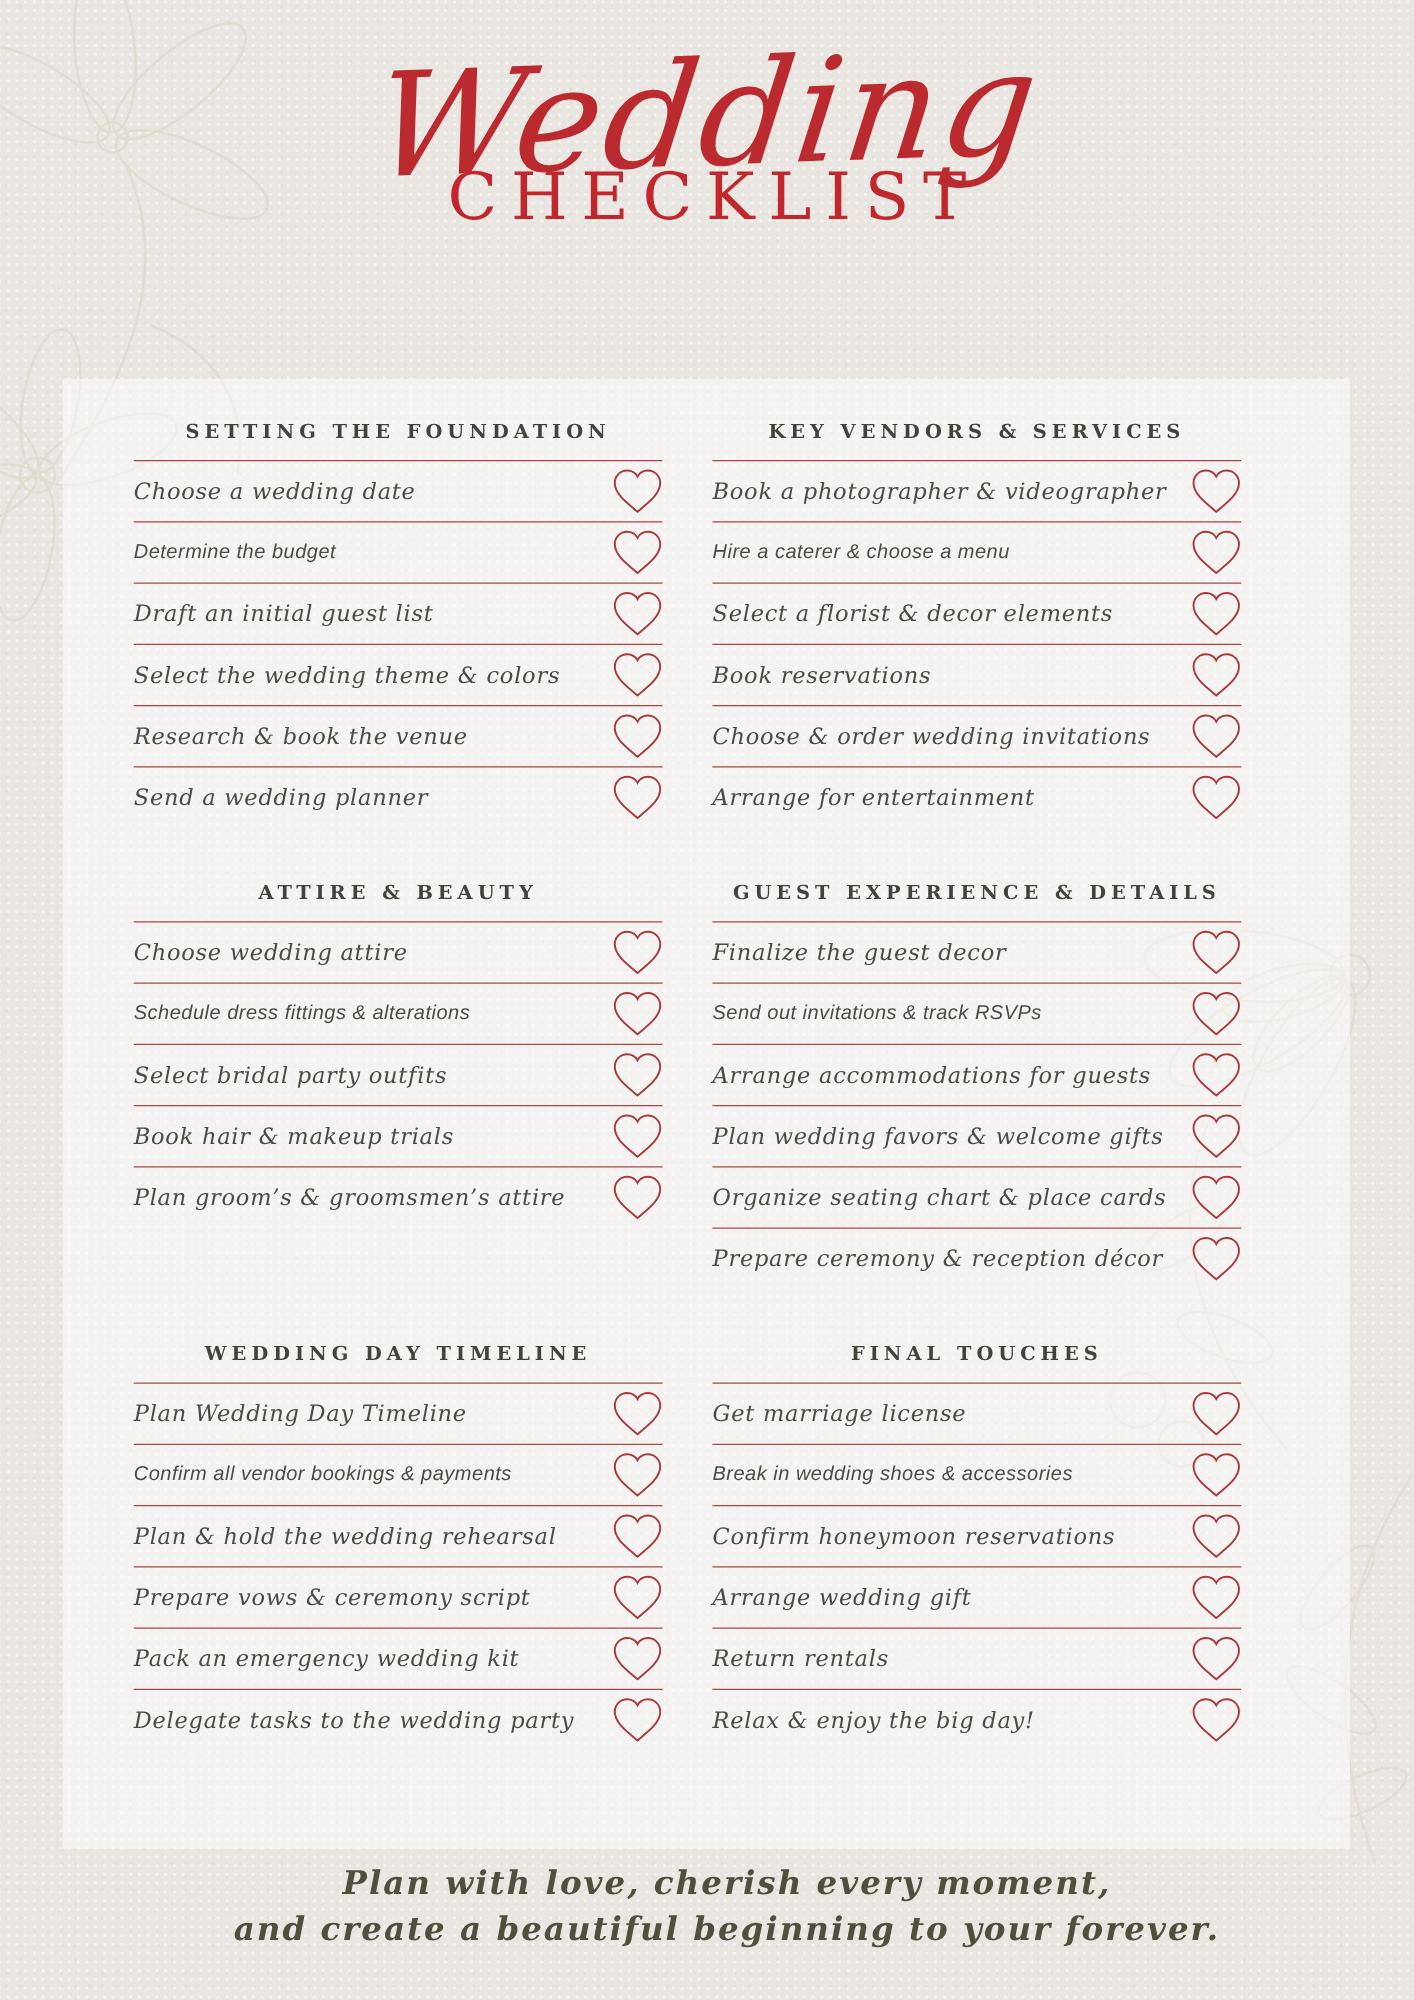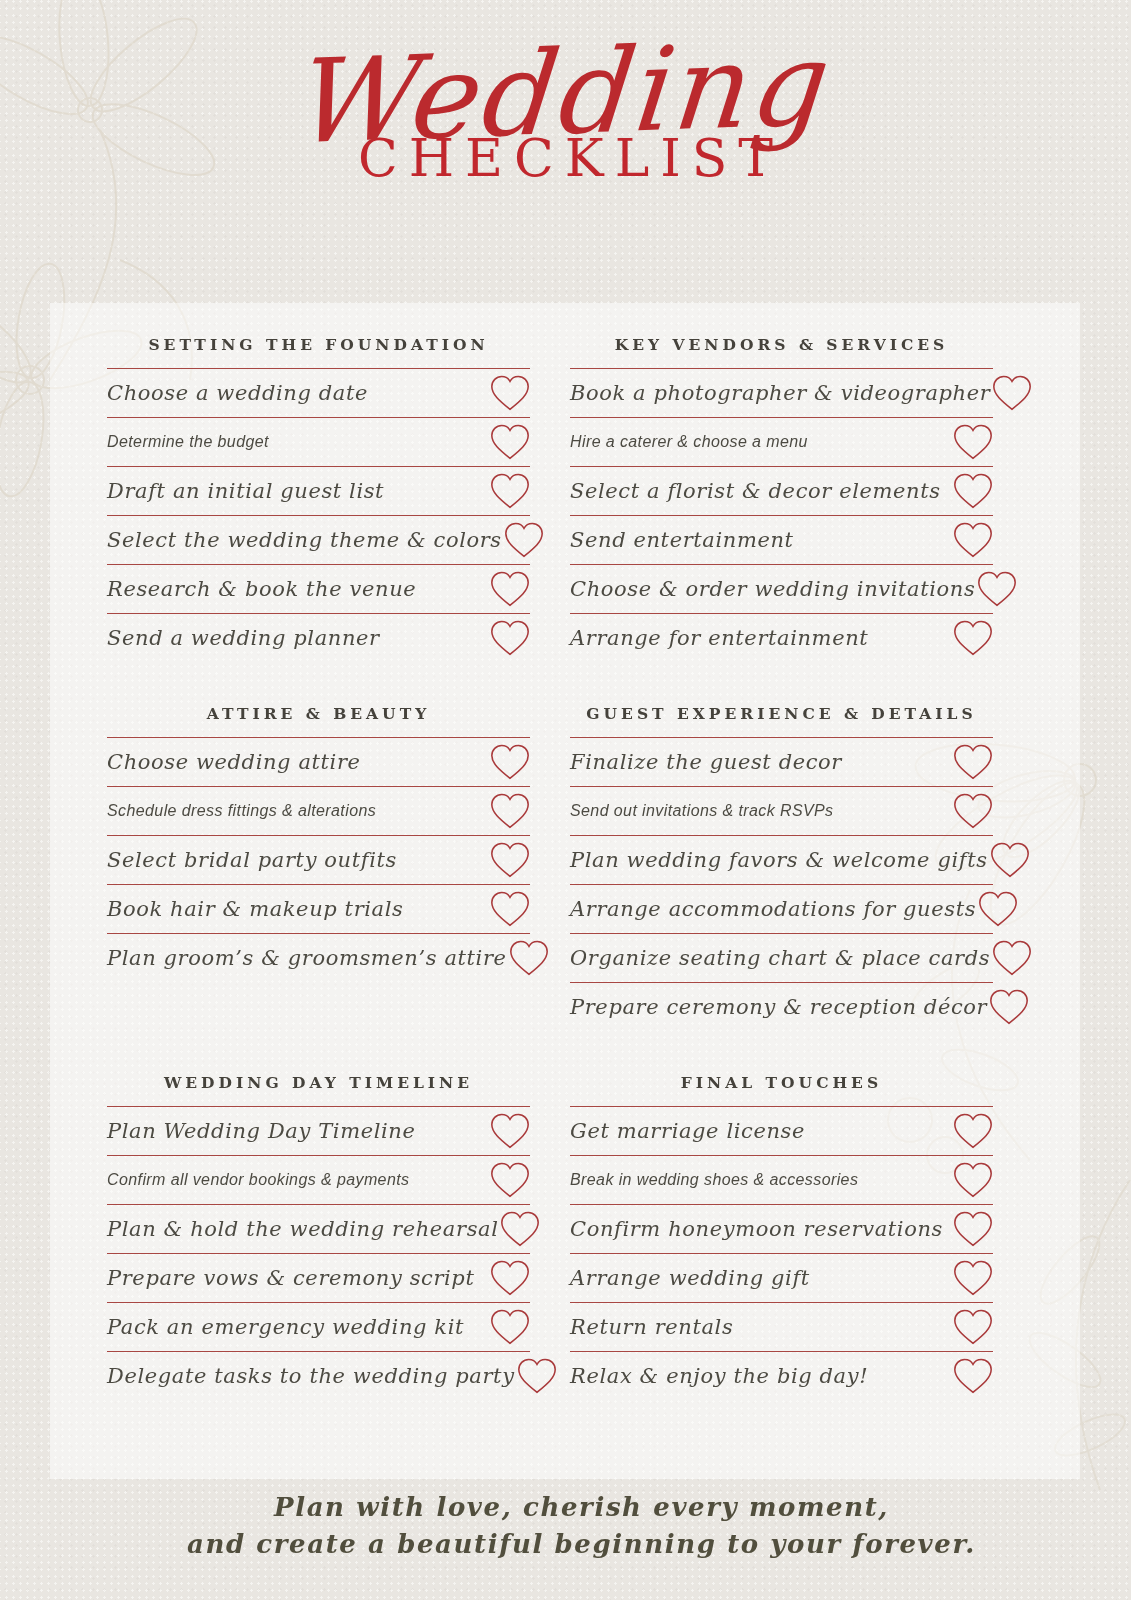--- a/index.html
+++ b/index.html
@@ -62,21 +62,21 @@
   }
   .row{
     height:49px;
     border-top:1.5px solid #a84743;
     display:flex;align-items:center;justify-content:space-between;
     box-sizing:border-box;
   }
   .lbl{
     font-family:"DejaVu Serif", serif;
     font-style:italic;
-    font-size:21px;
+    font-size:18px;
     letter-spacing:0.6px;
     color:#4c4a42;
     white-space:nowrap;
   }
   .rows .row:nth-child(2) .lbl{
     font-family:"Liberation Sans", sans-serif;
     font-size:16px;
     letter-spacing:0.4px;
   }
   .hw{display:flex;align-items:center;margin-right:-2px;cursor:pointer;}
@@ -222,21 +222,21 @@
       </div>
       <div class="row">
         <span class="lbl">Select a florist &amp; decor elements</span>
         <span class="hw">
             <svg width="44" height="40" viewBox="0 0 48 44">
               <path d="M24 40 C13 31 4 23.8 4 14.8 C4 8.6 8.9 3.8 14.9 3.8 C18.8 3.8 22.3 5.9 24 9.1 C25.7 5.9 29.2 3.8 33.1 3.8 C39.1 3.8 44 8.6 44 14.8 C44 23.8 35 31 24 40 Z" fill="none" stroke="#a93a3b" stroke-width="1.7"></path>
             </svg>
           </span>
       </div>
       <div class="row">
-        <span class="lbl">Send entertainment</span>
+        <span class="lbl">Book reservations</span>
         <span class="hw">
             <svg width="44" height="40" viewBox="0 0 48 44">
               <path d="M24 40 C13 31 4 23.8 4 14.8 C4 8.6 8.9 3.8 14.9 3.8 C18.8 3.8 22.3 5.9 24 9.1 C25.7 5.9 29.2 3.8 33.1 3.8 C39.1 3.8 44 8.6 44 14.8 C44 23.8 35 31 24 40 Z" fill="none" stroke="#a93a3b" stroke-width="1.7"></path>
             </svg>
           </span>
       </div>
       <div class="row">
         <span class="lbl">Choose &amp; order wedding invitations</span>
         <span class="hw">
             <svg width="44" height="40" viewBox="0 0 48 44">
@@ -314,29 +314,29 @@
       </div>
       <div class="row">
         <span class="lbl">Send out invitations &amp; track RSVPs</span>
         <span class="hw">
             <svg width="44" height="40" viewBox="0 0 48 44">
               <path d="M24 40 C13 31 4 23.8 4 14.8 C4 8.6 8.9 3.8 14.9 3.8 C18.8 3.8 22.3 5.9 24 9.1 C25.7 5.9 29.2 3.8 33.1 3.8 C39.1 3.8 44 8.6 44 14.8 C44 23.8 35 31 24 40 Z" fill="none" stroke="#a93a3b" stroke-width="1.7"></path>
             </svg>
           </span>
       </div>
       <div class="row">
+        <span class="lbl">Arrange accommodations for guests</span>
+        <span class="hw">
+            <svg width="44" height="40" viewBox="0 0 48 44">
+              <path d="M24 40 C13 31 4 23.8 4 14.8 C4 8.6 8.9 3.8 14.9 3.8 C18.8 3.8 22.3 5.9 24 9.1 C25.7 5.9 29.2 3.8 33.1 3.8 C39.1 3.8 44 8.6 44 14.8 C44 23.8 35 31 24 40 Z" fill="none" stroke="#a93a3b" stroke-width="1.7"></path>
+            </svg>
+          </span>
+      </div>
+      <div class="row">
         <span class="lbl">Plan wedding favors &amp; welcome gifts</span>
-        <span class="hw">
-            <svg width="44" height="40" viewBox="0 0 48 44">
-              <path d="M24 40 C13 31 4 23.8 4 14.8 C4 8.6 8.9 3.8 14.9 3.8 C18.8 3.8 22.3 5.9 24 9.1 C25.7 5.9 29.2 3.8 33.1 3.8 C39.1 3.8 44 8.6 44 14.8 C44 23.8 35 31 24 40 Z" fill="none" stroke="#a93a3b" stroke-width="1.7"></path>
-            </svg>
-          </span>
-      </div>
-      <div class="row">
-        <span class="lbl">Arrange accommodations for guests</span>
         <span class="hw">
             <svg width="44" height="40" viewBox="0 0 48 44">
               <path d="M24 40 C13 31 4 23.8 4 14.8 C4 8.6 8.9 3.8 14.9 3.8 C18.8 3.8 22.3 5.9 24 9.1 C25.7 5.9 29.2 3.8 33.1 3.8 C39.1 3.8 44 8.6 44 14.8 C44 23.8 35 31 24 40 Z" fill="none" stroke="#a93a3b" stroke-width="1.7"></path>
             </svg>
           </span>
       </div>
       <div class="row">
         <span class="lbl">Organize seating chart &amp; place cards</span>
         <span class="hw">
             <svg width="44" height="40" viewBox="0 0 48 44">

